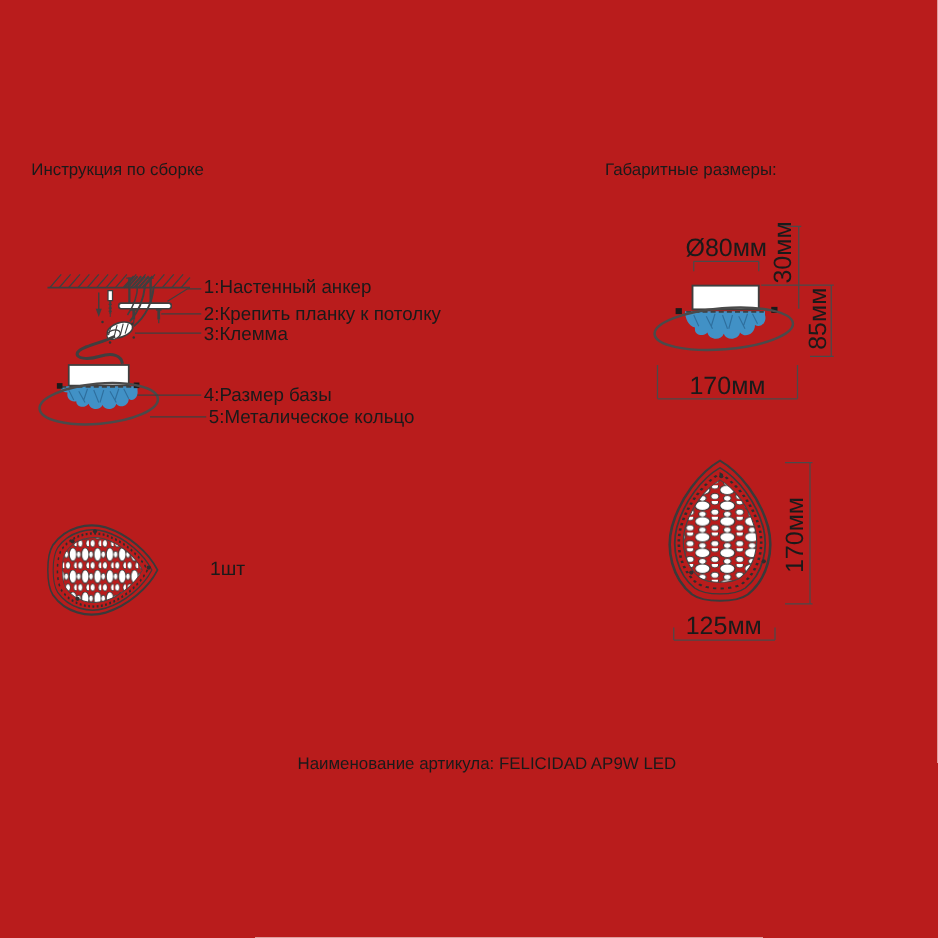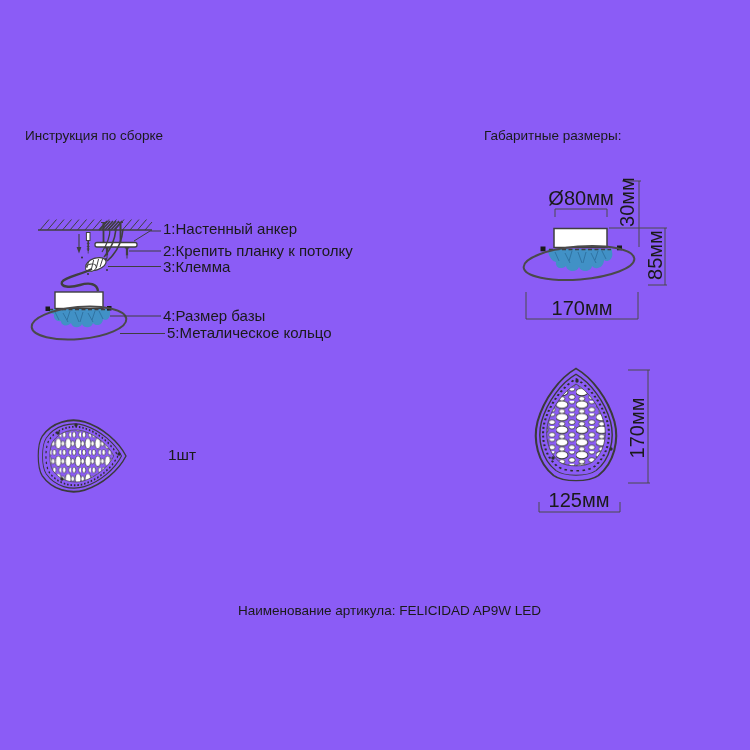--- a/index.html
+++ b/index.html
@@ -1,17 +1,17 @@
 <!DOCTYPE html>
 <html><head>
 <meta charset="utf-8">
 <style>
   html,body{margin:0;padding:0;background:#fff;}
   .canvas{
-    position:relative;width:750px;height:750px;background:#8b5cf6;
+    position:relative;width:750px;height:750px;background:#b91c1c;
     font-family:"Liberation Sans", sans-serif;overflow:hidden;
   }
   svg{position:absolute;left:0;top:0;}
   svg text{
     font-family:"Liberation Sans", sans-serif;
     fill:#1a1a1a;
   }
   .t-title{font-size:13.5px;}
   .t-step{font-size:15px;}
   .t-dim{font-size:20px;}

